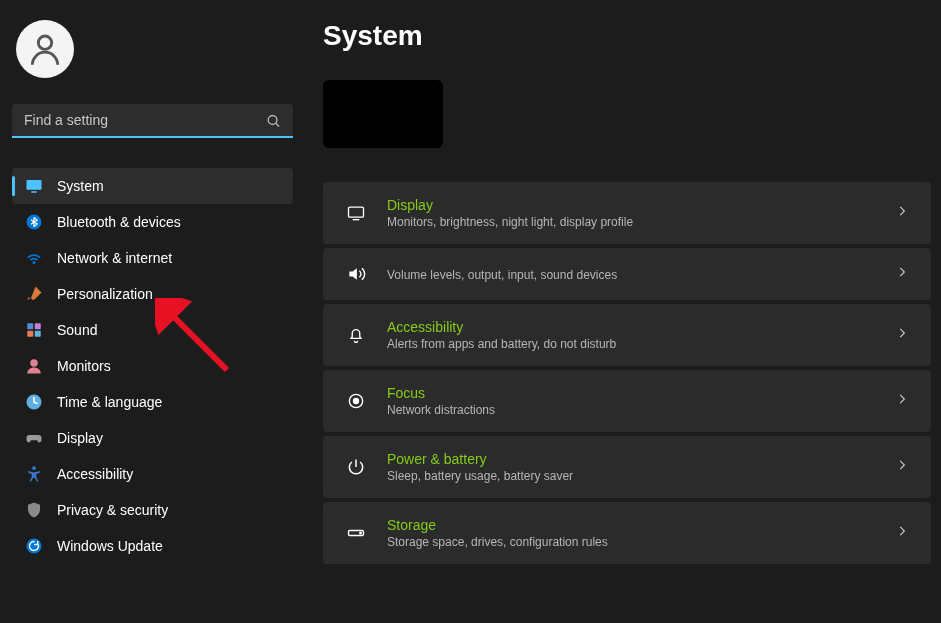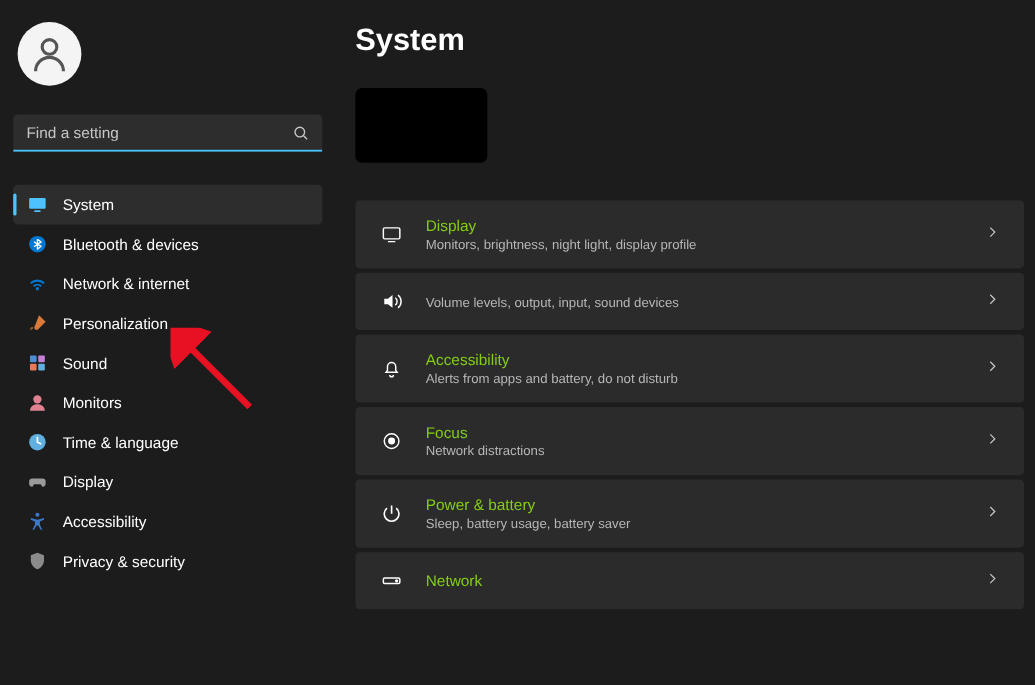--- a/index.html
+++ b/index.html
@@ -266,20 +266,29 @@
         <span>Accessibility</span>
       </div>
       <div class="nav-item">
         <span class="nav-icon">
           <svg width="18" height="18" viewBox="0 0 24 24" fill="#8a8a8a">
             <path d="M12 2l8 3v6c0 5-3.5 9.5-8 11-4.5-1.5-8-6-8-11V5z"></path>
           </svg>
         </span>
         <span>Privacy &amp; security</span>
       </div>
+      <div class="nav-item">
+        <span class="nav-icon">
+          <svg width="18" height="18" viewBox="0 0 24 24">
+            <circle cx="12" cy="12" r="10" fill="#0078d4"></circle>
+            <path d="M12 6a6 6 0 105.2 3M17 6v4h-4" stroke="#fff" stroke-width="1.8" fill="none" stroke-linecap="round"></path>
+          </svg>
+        </span>
+        <span>Windows Update</span>
+      </div>
     </div>
 </div>
 
 <div class="main">
   <h1 class="page-title">System</h1>
   <div class="hero-block"></div>
   <div class="settings-list" id="settings">
       <div class="setting-item">
         <span class="setting-icon">
           <svg width="20" height="20" viewBox="0 0 24 24" fill="none" stroke="#fff" stroke-width="1.6">
@@ -354,21 +363,22 @@
           </svg></span>
       </div>
       <div class="setting-item">
         <span class="setting-icon">
           <svg width="20" height="20" viewBox="0 0 24 24" fill="none" stroke="#fff" stroke-width="1.6">
             <rect x="3" y="9" width="18" height="6" rx="1.5"></rect>
             <circle cx="17.5" cy="12" r="1" fill="#fff"></circle>
           </svg>
         </span>
         <div class="setting-text">
-          <div class="setting-title">Network</div>
+          <div class="setting-title">Storage</div>
+          <div class="setting-desc">Storage space, drives, configuration rules</div>
         </div>
         <span class="chevron"><svg width="14" height="14" viewBox="0 0 24 24" fill="none" stroke="#c6c6c6" stroke-width="2">
             <polyline points="9 5 16 12 9 19"></polyline>
           </svg></span>
       </div>
     </div>
 </div>
 
 <svg class="arrow-annotation" width="80" height="80" viewBox="0 0 80 80">
   <defs>

